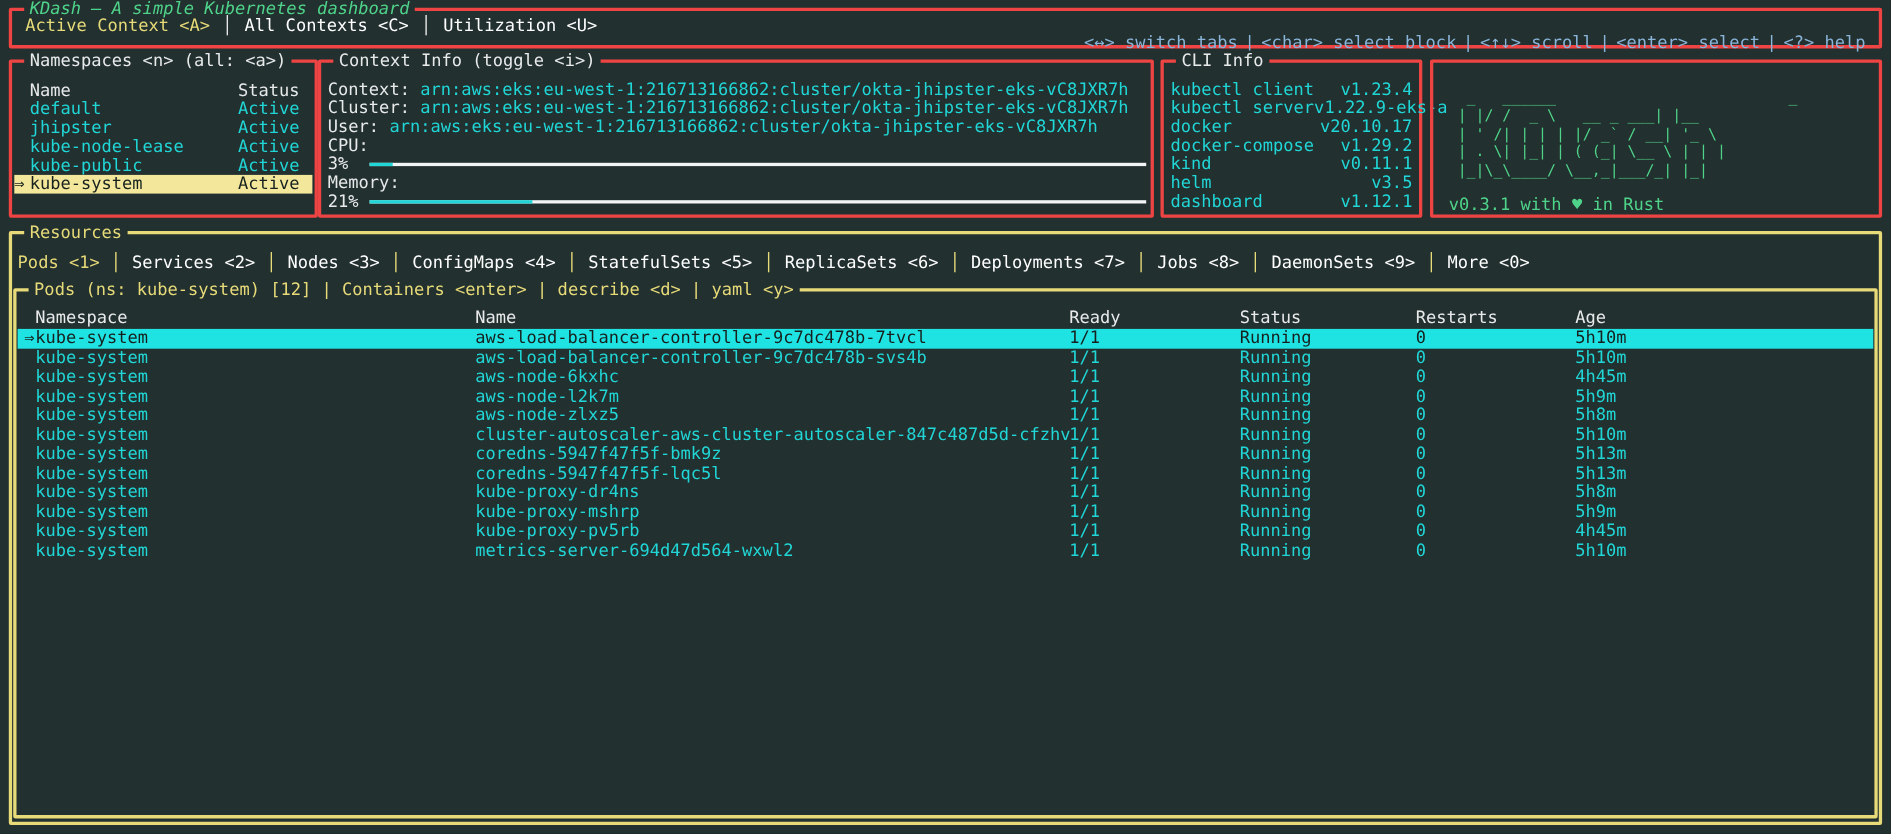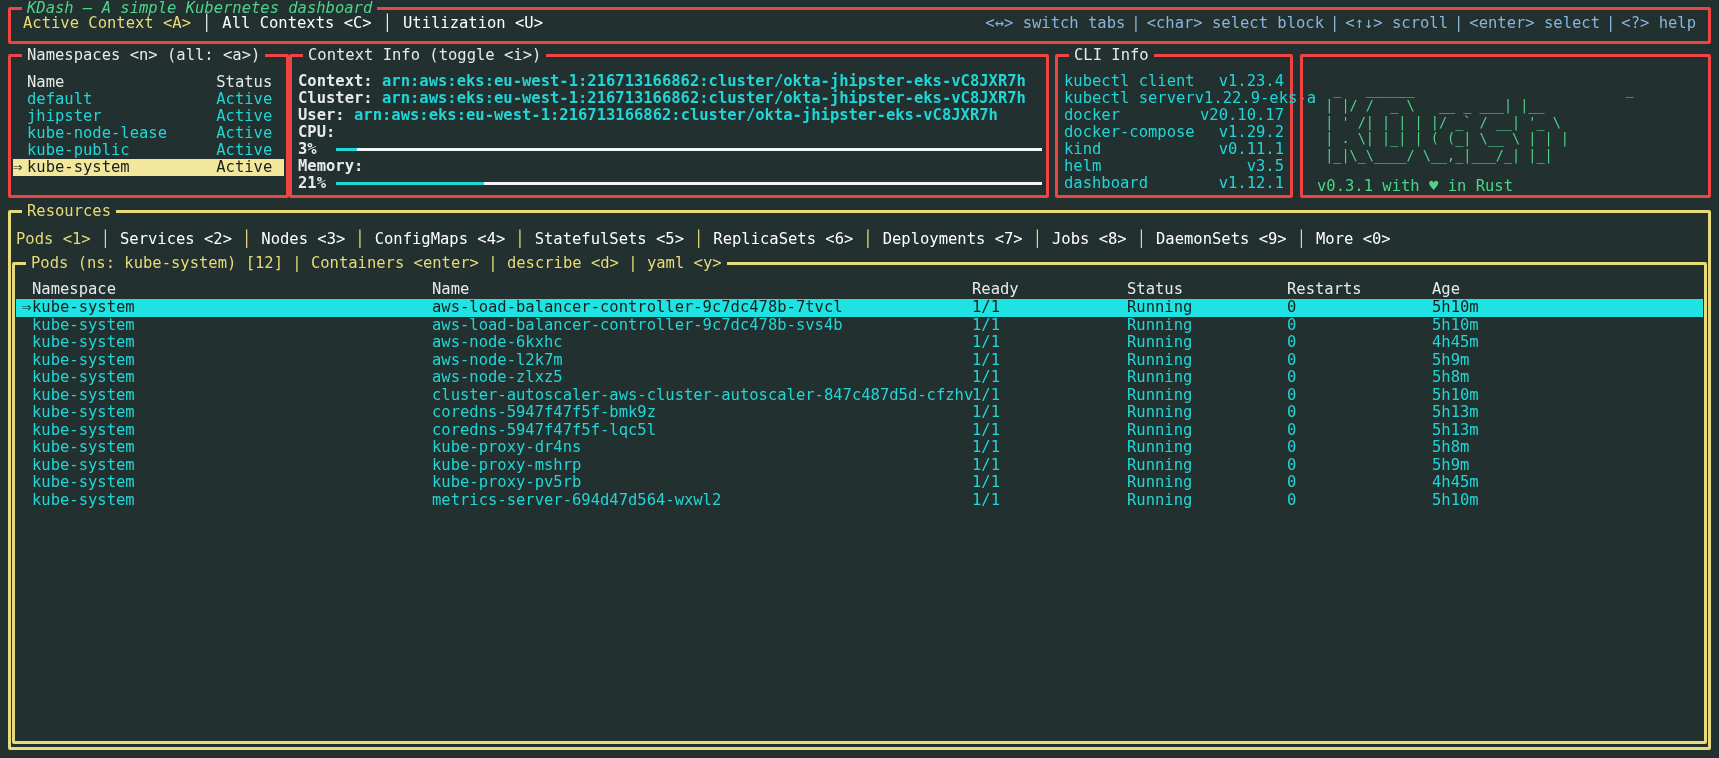--- a/index.html
+++ b/index.html
@@ -49,21 +49,21 @@
     left: 10px; top: 4px;
     display: flex; align-items: center;
     white-space: nowrap;
   }
   .tabbar .tab { padding: 0 2px; }
   .tabbar .sep { color: #e8eaea; padding: 0 9px; }
   .tab.active { color: #e7da79; }
   .tab.inactive { color: #ffffff; }
   #header-hints {
     position: absolute;
-    right: 12px; top: 4px;
+    right: 12px; top: 20px;
     color: #8ab4d8;
     white-space: nowrap;
     text-align: center;
   }
   #header-hints .hsep { color: #8ab4d8; padding: 0 6px; }
 
   
   #ns-box { left: 8px; top: 54px; width: 281px; height: 144px; padding-left: 37px; }
   #ns-box .box-title { color: #e8eaea; }
   .ns-row {
@@ -84,21 +84,21 @@
   .ns-item { color: #21d6d6; align-items: flex-end; }
   .ns-item.selected {
     background: #f3e79b;
     color: #16211f;
   }
   #ns-list { position: absolute; left: 2px; top: 17px; right: 2px; }
 
   
   #ctx-box { left: 289px; top: 54px; width: 760px; height: 144px; }
   #ctx-box .box-title { color: #e8eaea; }
-  #ctx-body { position: absolute; left: 6px; top: 16px; right: 4px; font-weight: bold; }
+  #ctx-body { position: absolute; left: 6px; top: 16px; right: 4px; }
   .ctx-line { height: 17px; line-height: 17px; white-space: nowrap; }
   .ctx-label { color: #e8eaea; }
   .ctx-val { color: #21d6d6; }
   .gauge-line {
     display: flex; align-items: center;
     height: 17px; line-height: 17px;
   }
   .gauge-pct { color: #e8eaea; width: 38px; }
   .gauge-track {
     position: relative;

